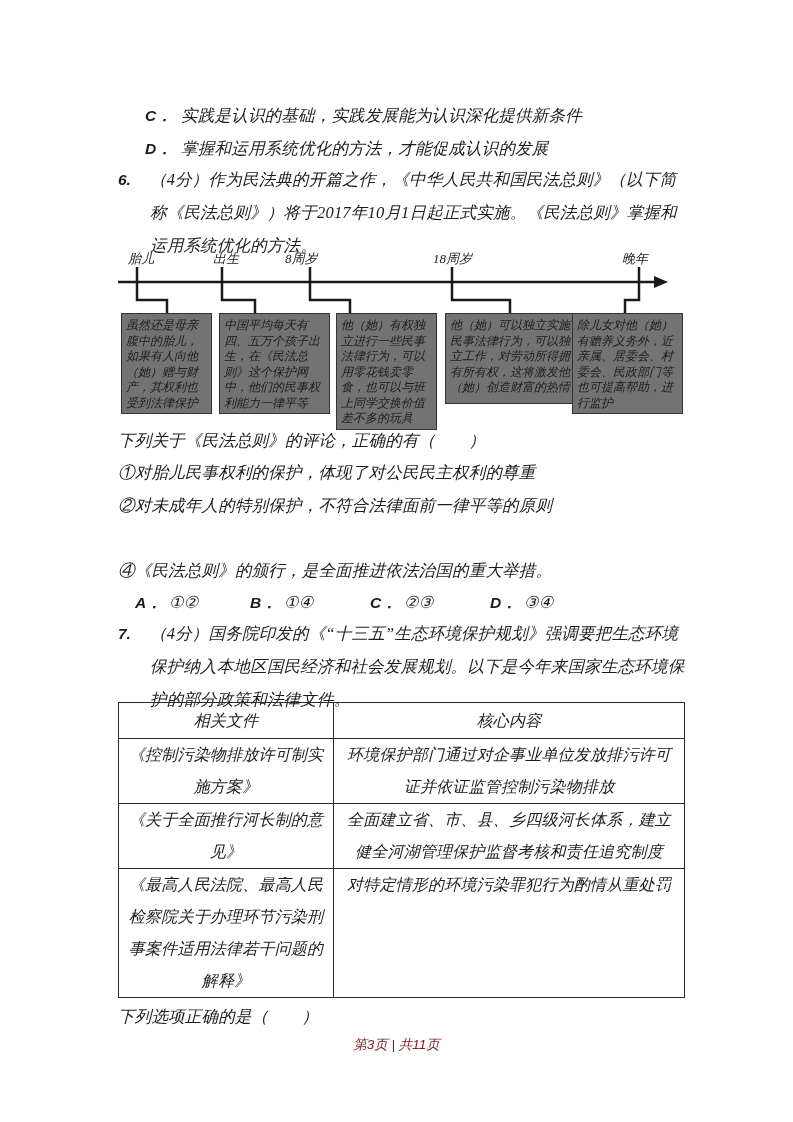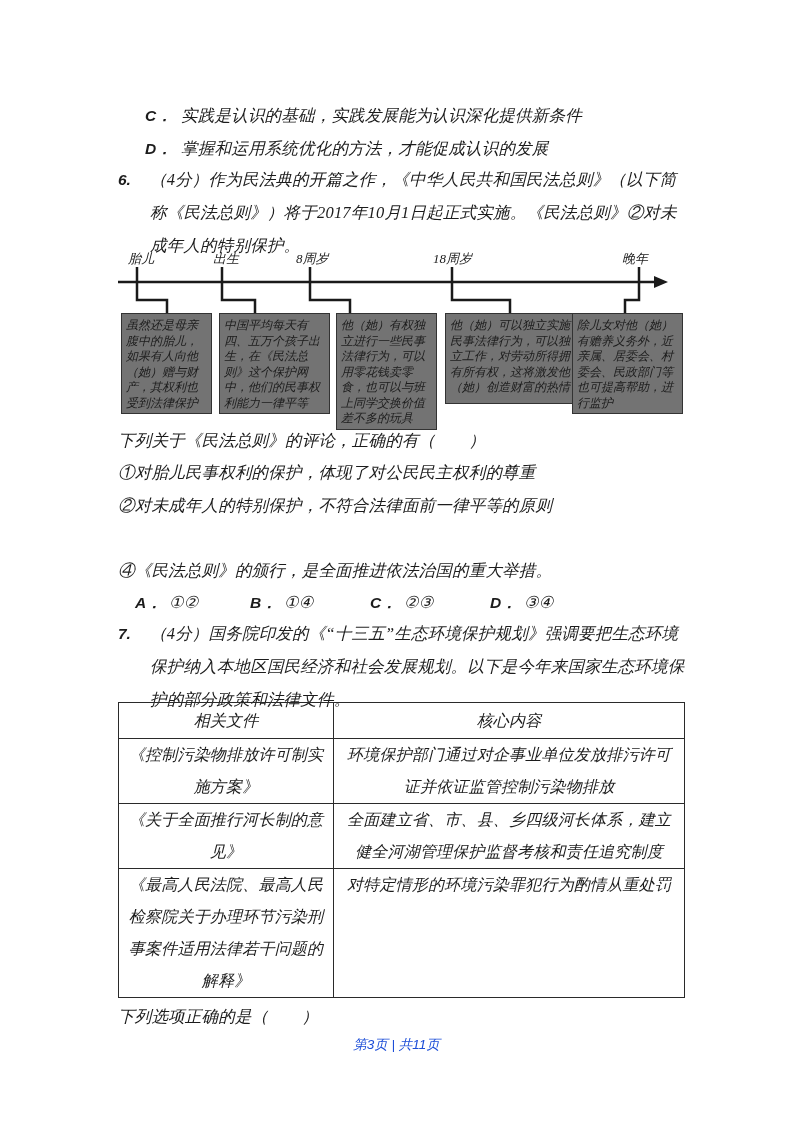--- a/index.html
+++ b/index.html
@@ -57,56 +57,56 @@
     letter-spacing:0.2px;
   }
   .qtable th{line-height:33px;padding:1px 5px;}
   .col1{width:38%;}
   .col2{width:62%;}
 
   .footer{
     position:absolute;left:0;top:1036px;width:793px;
     text-align:center;
     font-size:13.5px;
-    color:#1d4ed8;
+    color:#7f1d1d;
     font-family:"Liberation Sans","DejaVu Sans",sans-serif;
   }
 </style>
 </head>
 <body>
 
 <div class="page">
 
   <div class="blk line" style="left:145px;top:99px;width:540px;">
     <span class="lbl">C．</span><span>实践是认识的基础，实践发展能为认识深化提供新条件</span>
   </div>
   <div class="blk line" style="left:145px;top:132px;width:540px;">
     <span class="lbl">D．</span><span>掌握和运用系统优化的方法，才能促成认识的发展</span>
   </div>
 
   <div class="blk qrow" style="top:163px;">
     <span class="qnum">6.</span>
-    <span class="qtext">（4分）作为民法典的开篇之作，《中华人民共和国民法总则》（以下简称《民法总则》）将于2017年10月1日起正式实施。《民法总则》②对未成年人的特别保护。</span>
+    <span class="qtext">（4分）作为民法典的开篇之作，《中华人民共和国民法总则》（以下简称《民法总则》）将于2017年10月1日起正式实施。《民法总则》掌握和运用系统优化的方法。</span>
   </div>
 
   <div class="diagram">
     <svg width="567" height="172" viewBox="0 0 567 172">
 
       <line x1="0" y1="33" x2="540" y2="33" stroke="#1a1a1a" stroke-width="2.5"></line>
       <polygon points="550,33 536,27 536,39" fill="#1a1a1a"></polygon>
 
       <polyline points="19,18 19,51 49,51 49,64" fill="none" stroke="#1a1a1a" stroke-width="2.5"></polyline>
       <polyline points="104,18 104,51 137,51 137,64" fill="none" stroke="#1a1a1a" stroke-width="2.5"></polyline>
       <polyline points="192,18 192,51 232,51 232,64" fill="none" stroke="#1a1a1a" stroke-width="2.5"></polyline>
       <polyline points="334,18 334,51 392,51 392,64" fill="none" stroke="#1a1a1a" stroke-width="2.5"></polyline>
       <polyline points="521,18 521,51 507,51 507,64" fill="none" stroke="#1a1a1a" stroke-width="2.5"></polyline>
     </svg>
     <span class="tl-label" style="left:10px;">胎儿</span>
     <span class="tl-label" style="left:95px;">出生</span>
-    <span class="tl-label" style="left:178px;">8周岁</span>
+    <span class="tl-label" style="left:167px;">8周岁</span>
     <span class="tl-label" style="left:315px;">18周岁</span>
     <span class="tl-label" style="left:504px;">晚年</span>
 
     <div class="tl-box" style="left:3px;width:91px;">虽然还是母亲腹中的胎儿，如果有人向他（她）赠与财产，其权利也受到法律保护</div>
     <div class="tl-box" style="left:101px;width:111px;">中国平均每天有四、五万个孩子出生，在《民法总则》这个保护网中，他们的民事权利能力一律平等</div>
     <div class="tl-box" style="left:218px;width:101px;">他（她）有权独立进行一些民事法律行为，可以用零花钱卖零食，也可以与班上同学交换价值差不多的玩具</div>
     <div class="tl-box" style="left:327px;width:137px;">他（她）可以独立实施民事法律行为，可以独立工作，对劳动所得拥有所有权，这将激发他（她）创造财富的热情</div>
     <div class="tl-box" style="left:454px;width:111px;">除儿女对他（她）有赡养义务外，近亲属、居委会、村委会、民政部门等也可提高帮助，进行监护</div>
   </div>
 

